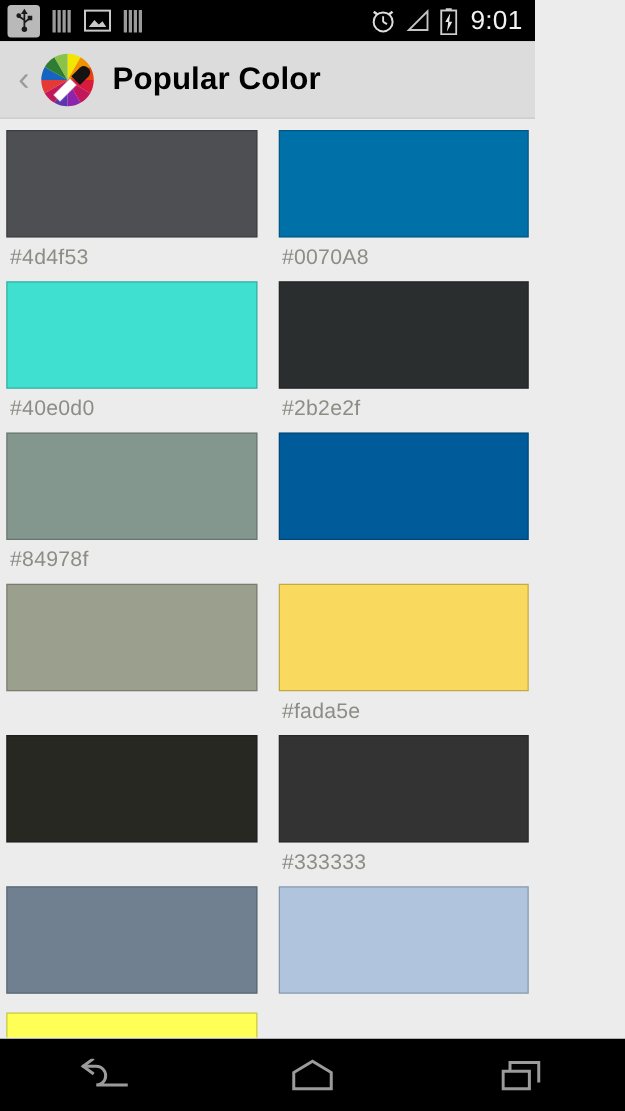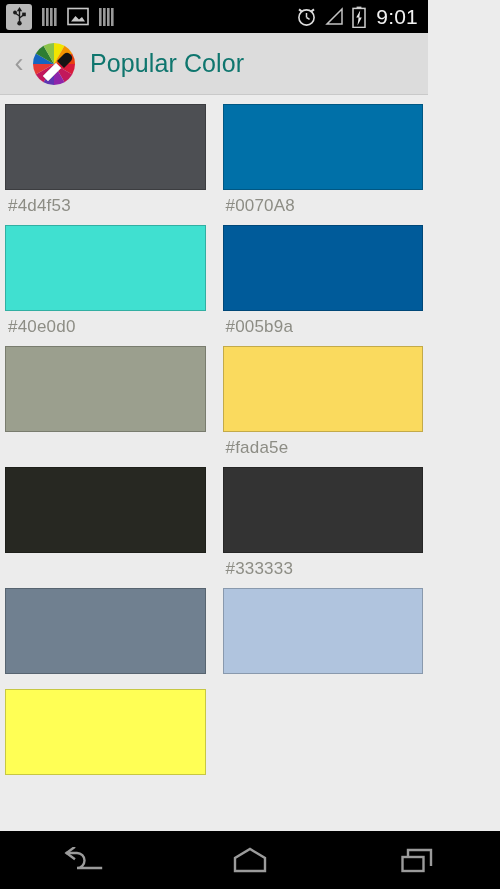--- a/index.html
+++ b/index.html
@@ -35,22 +35,22 @@
     border-bottom:1px solid #c9c9c9;
     position:relative;
   }
   .back-chev{
     color:#9b9b9b; font-size:27px; line-height:1;
     width:18px; text-align:center; user-select:none;
     margin-right:2px;
   }
   .app-icon{ width:48px;height:48px; position:relative; flex:0 0 48px;}
   .title{
-    font-size:25px; color:#0f766e; margin-left:12px;
-    font-weight:400; letter-spacing:.1px;
+    font-size:25px; color:#000000; margin-left:12px;
+    font-weight:700; letter-spacing:.1px;
   }
 
   
   .content{
     background:#ececec;
     height:calc(889px - 33px - 63px - 58px);
     padding:9px 0 0 0;
     overflow:hidden;
   }
   .grid{
@@ -185,22 +185,29 @@
         </div>
         <div class="cell">
           <div class="swatch" style="background: rgb(0, 112, 168);"></div>
           <div class="hexlabel">#0070A8</div>
         </div>
         <div class="cell">
           <div class="swatch" style="background: rgb(64, 224, 208);"></div>
           <div class="hexlabel">#40e0d0</div>
         </div>
         <div class="cell">
+          <div class="swatch" style="background: rgb(43, 46, 47);"></div>
+          <div class="hexlabel">#2b2e2f</div>
+        </div>
+        <div class="cell">
+          <div class="swatch" style="background: rgb(132, 151, 143);"></div>
+          <div class="hexlabel">#84978f</div>
+        </div>
+        <div class="cell">
           <div class="swatch" style="background: rgb(0, 91, 154);"></div>
-          <div class="hexlabel">#005b9a</div>
         </div>
         <div class="cell">
           <div class="swatch" style="background: rgb(155, 159, 142);"></div>
         </div>
         <div class="cell">
           <div class="swatch" style="background: rgb(250, 218, 94);"></div>
           <div class="hexlabel">#fada5e</div>
         </div>
         <div class="cell">
           <div class="swatch" style="background: rgb(39, 40, 34);"></div>

